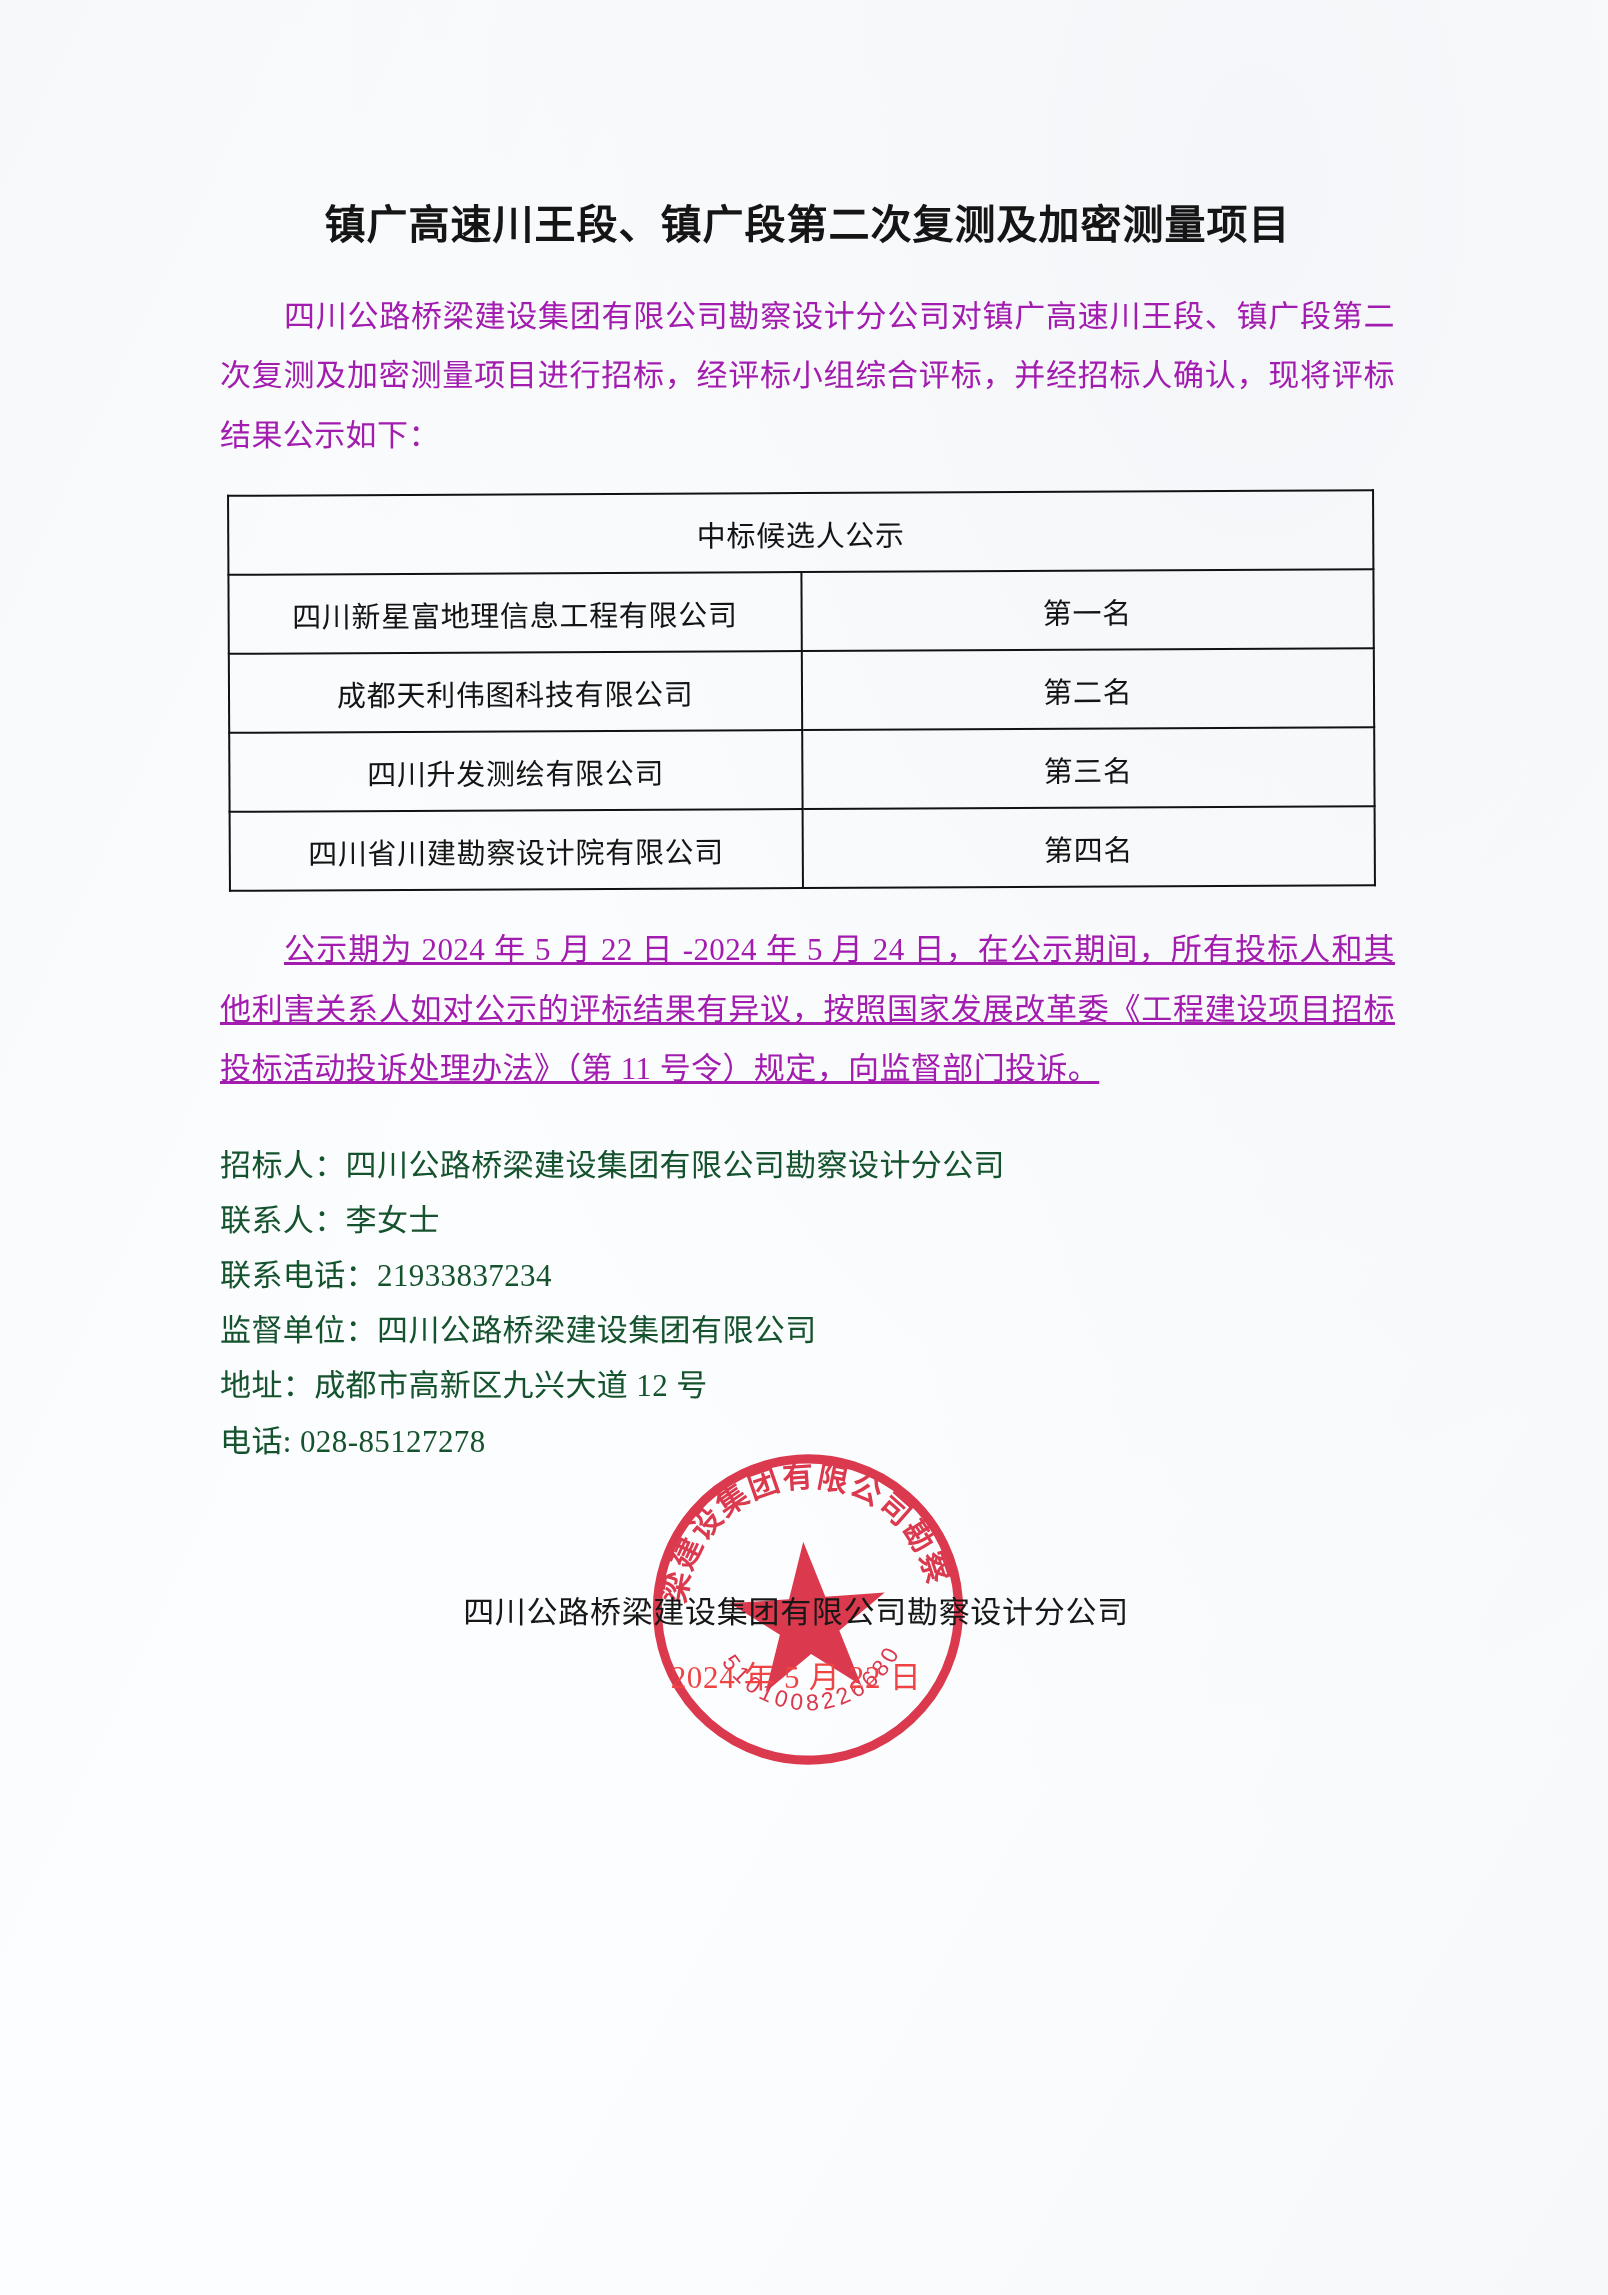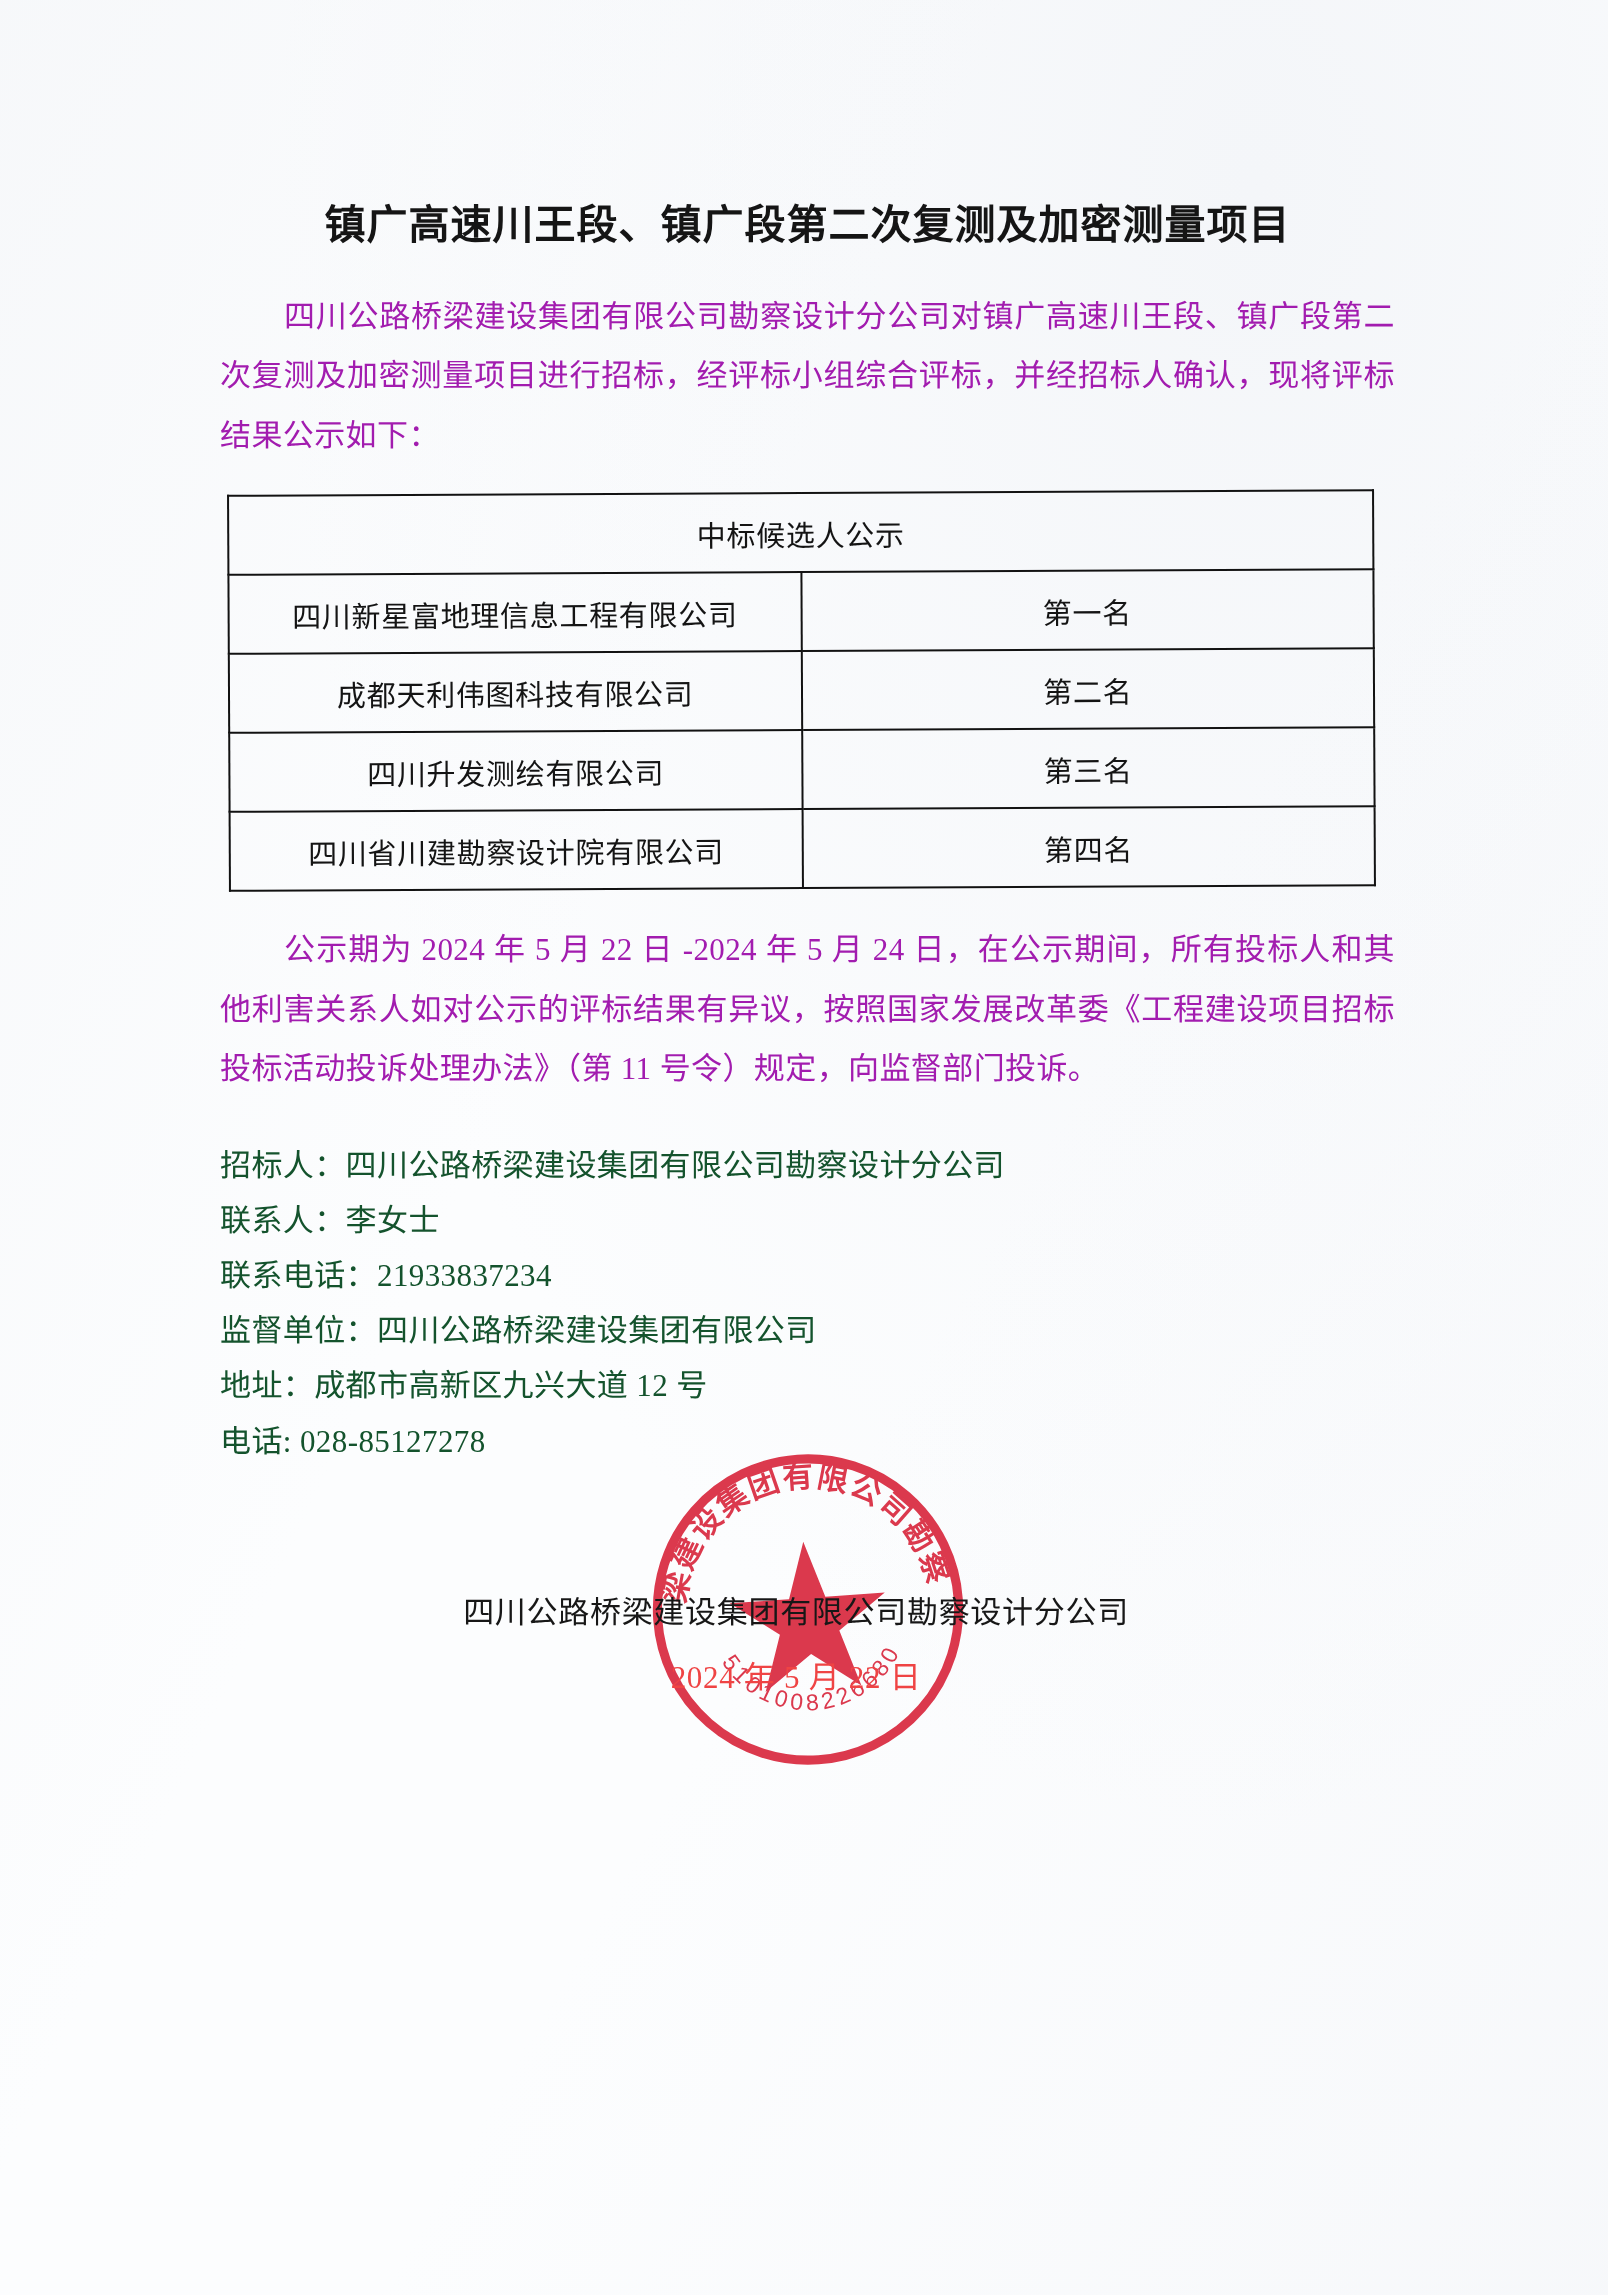--- a/index.html
+++ b/index.html
@@ -104,20 +104,21 @@
     height: 75px;
     width: 728px;
   }
   .result-table td.rank {
     height: 75px;
   }
 
   
   #notice-paragraph {
     margin-top: 31px;
+    text-decoration: underline;
   }
 
   
   .contact-block {
     margin-top: 39px;
   }
   .contact-line {
     font-size: 31px;
     line-height: 1.78;
     letter-spacing: 0.4px;

